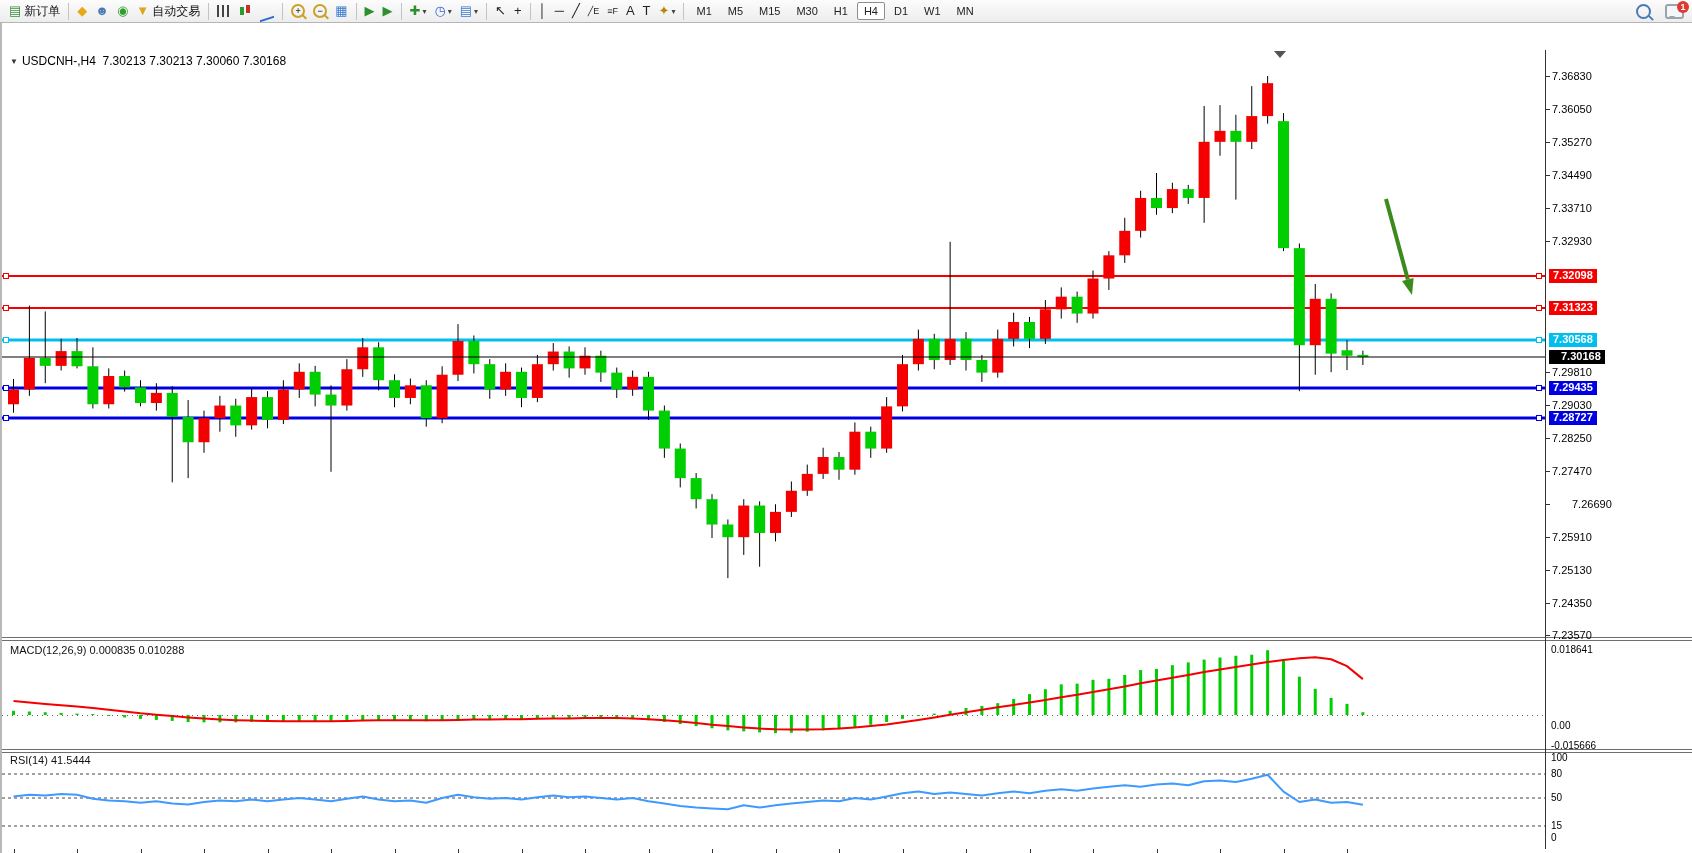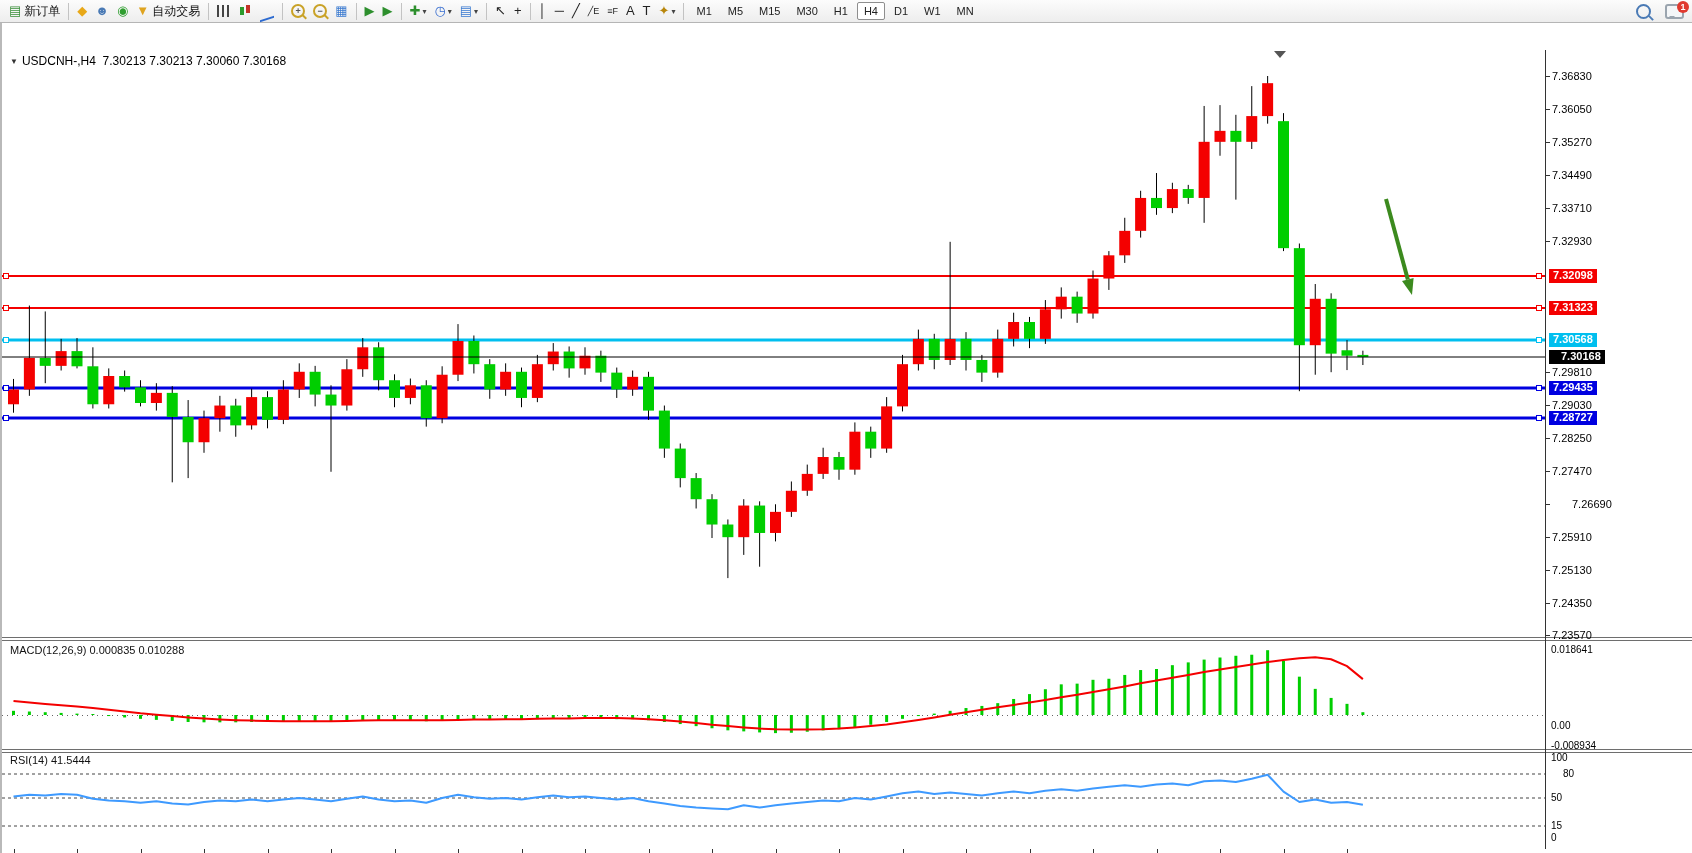--- a/index.html
+++ b/index.html
@@ -993,23 +993,23 @@
       <div class="hlabel" style="top: 310px; background: rgb(0, 191, 239);">7.30568</div>
       <div class="sq" style="left: 3px; top: 362px; border: 1.5px solid rgb(0, 0, 224);"></div>
       <div class="sq" style="left: 1536px; top: 362px; border: 1.5px solid rgb(0, 0, 224);"></div>
       <div class="hlabel" style="top: 358px; background: rgb(0, 0, 224);">7.29435</div>
       <div class="sq" style="left: 3px; top: 392px; border: 1.5px solid rgb(0, 0, 224);"></div>
       <div class="sq" style="left: 1536px; top: 392px; border: 1.5px solid rgb(0, 0, 224);"></div>
       <div class="hlabel" style="top: 388px; background: rgb(0, 0, 224);">7.28727</div>
       <div class="hlabel" style="top: 327px; background: rgb(0, 0, 0); padding-left: 12px;">7.30168</div>
       <div class="axlabel" style="top: 621.049px;">0.018641</div>
       <div class="axlabel" style="top: 697px;">0.00</div>
-      <div class="axlabel" style="top: 717.129px;">-0.008934</div>
+      <div class="axlabel" style="top: 717.129px;">-0.015666</div>
       <div class="axlabel" style="top: 729px;">100</div>
-      <div class="axlabel" style="top: 745px; margin-left: 12px;">80</div>
+      <div class="axlabel" style="top: 745px;">80</div>
       <div class="axlabel" style="top: 769px;">50</div>
       <div class="axlabel" style="top: 797px;">15</div>
       <div class="axlabel" style="top: 809px;">0</div>
     </div>
   <div id="time-axis">
       <div class="ttick" style="left: 13.5px;"></div>
       <div class="ttick" style="left: 77px;"></div>
       <div class="ttick" style="left: 140.5px;"></div>
       <div class="ttick" style="left: 204px;"></div>
       <div class="ttick" style="left: 267.5px;"></div>

